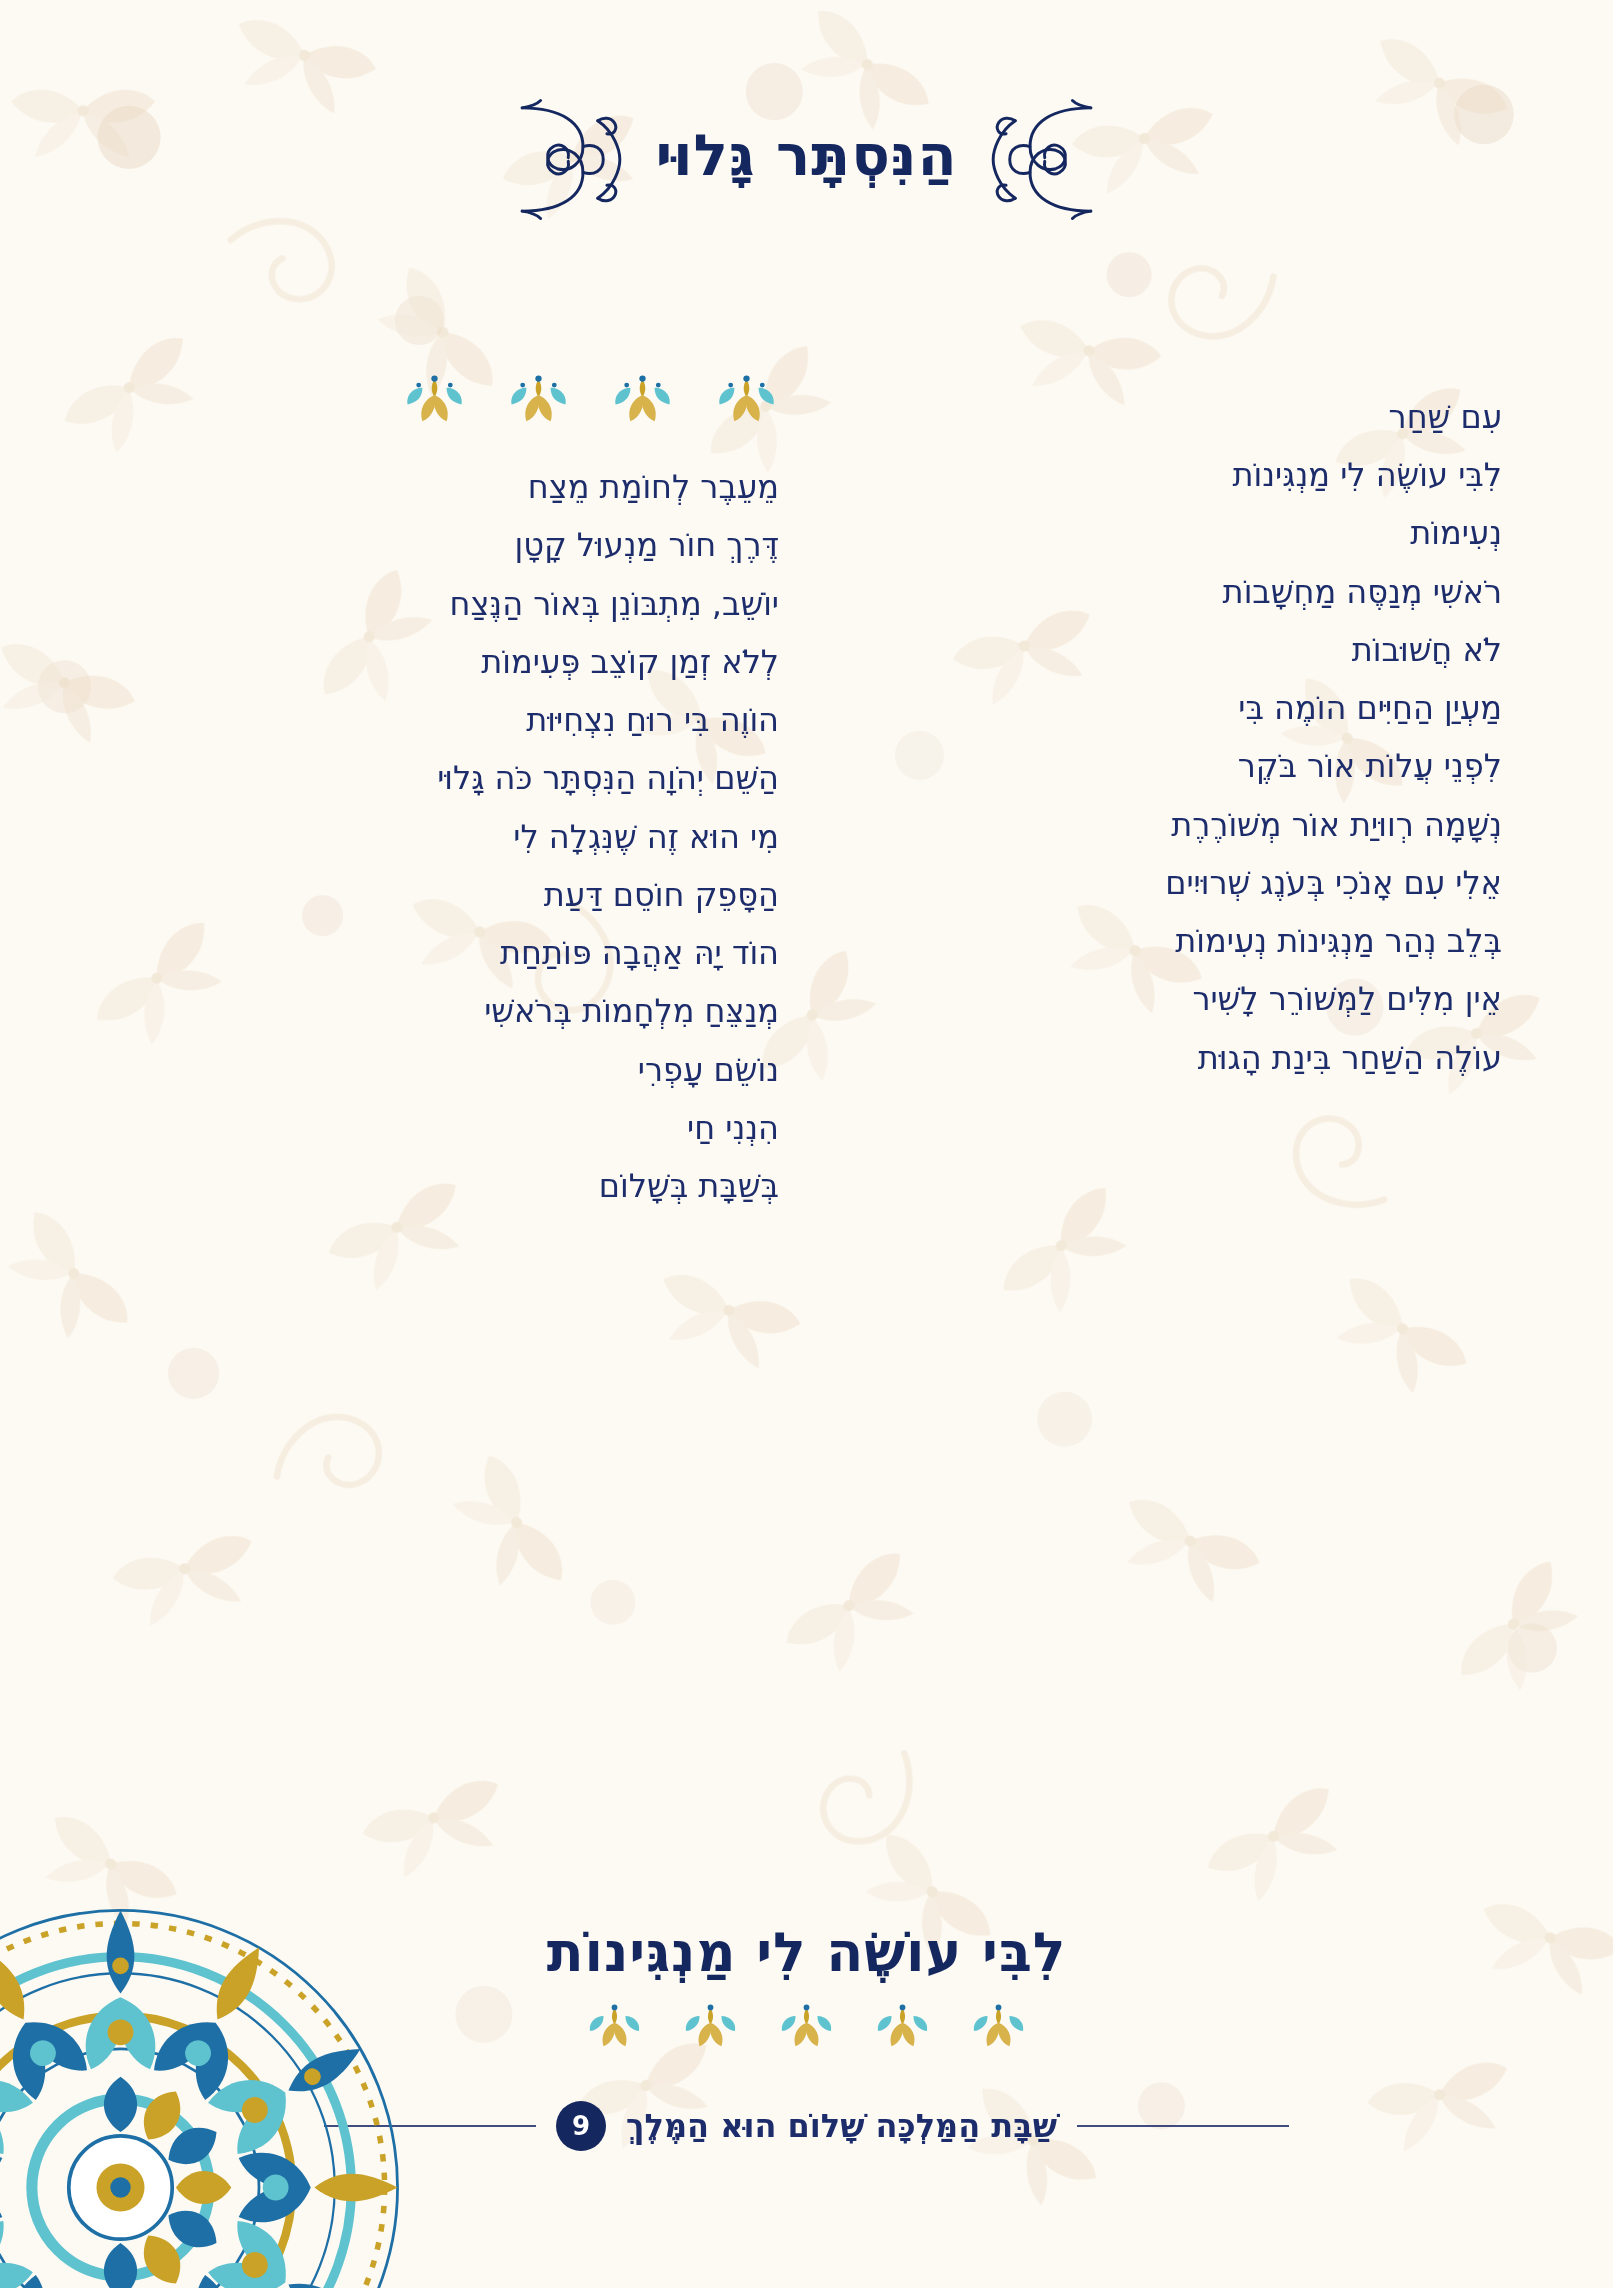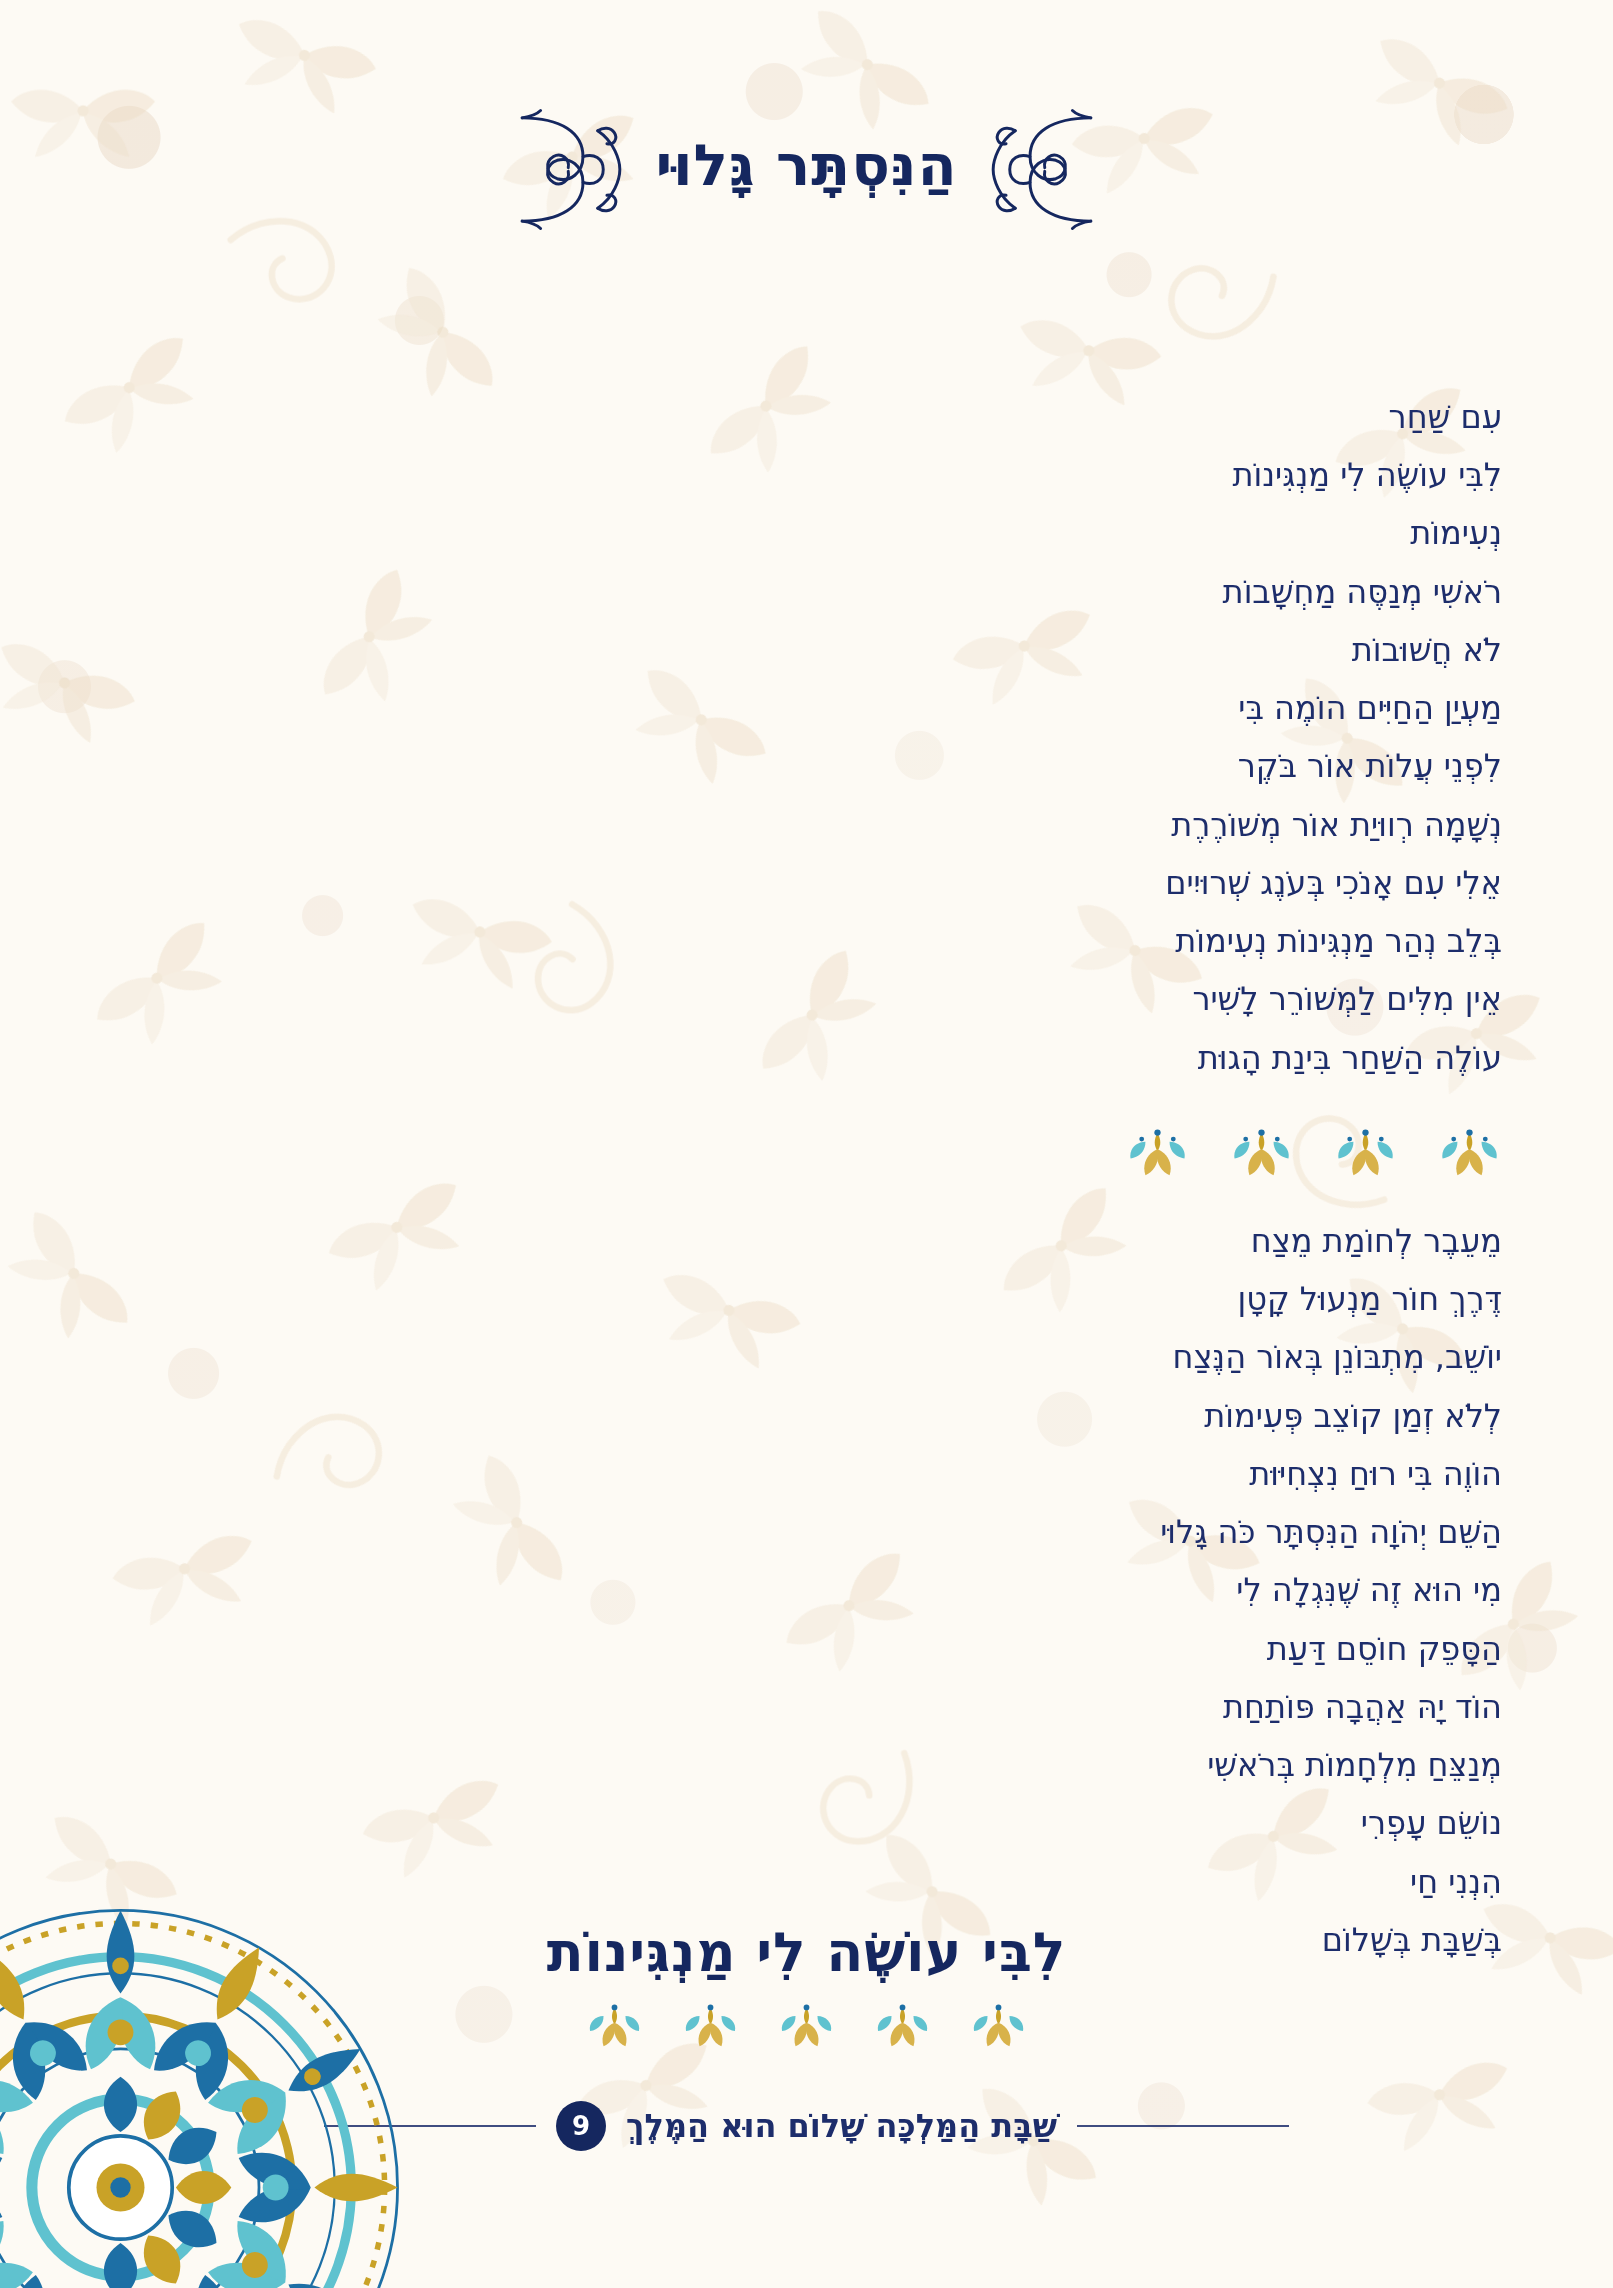--- a/index.html
+++ b/index.html
@@ -41,21 +41,21 @@
   }
   .bg-leaves {
     position: absolute;
     inset: 0;
     opacity: 0.5;
   }
 
   
   .header {
     position: absolute;
-    top: 100px;
+    top: 90px;
     left: 0;
     right: 0;
     height: 138px;
     display: flex;
     align-items: center;
     justify-content: center;
     gap: 24px;
   }
   .title-main {
     font-size: 57px;
@@ -72,21 +72,21 @@
     flex: none;
   }
 
   
   .poem {
     position: absolute;
     top: 388px;
     left: 111px;
     right: 111px;
     display: flex;
-    flex-direction: column;
+    flex-direction: row;
     justify-content: space-between;
     gap: 55px;
   }
   .col {
     display: flex;
     flex-direction: column;
     align-items: flex-start;
     direction: rtl;
   }
   .col-right { flex: 1; align-items: flex-start; }

